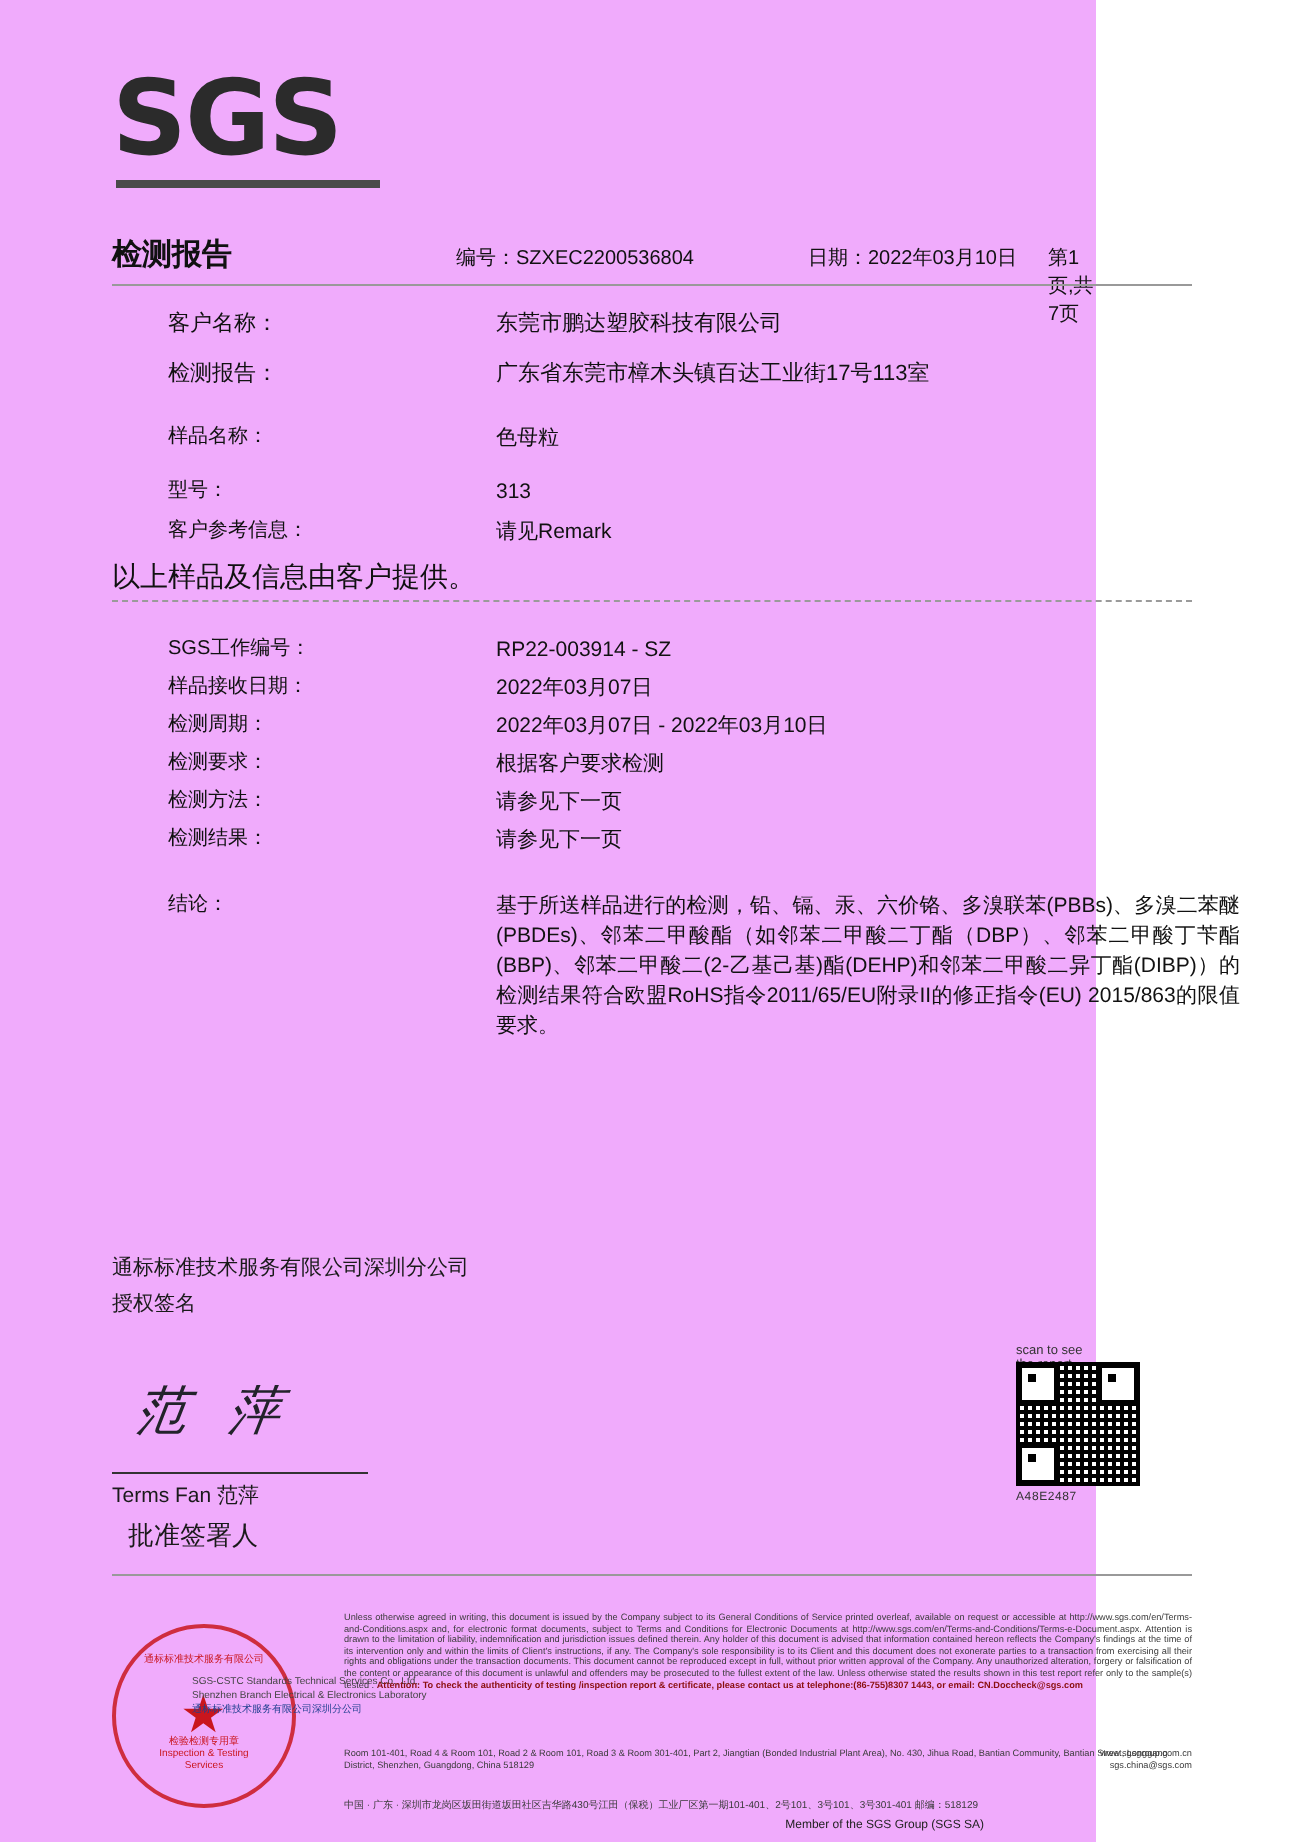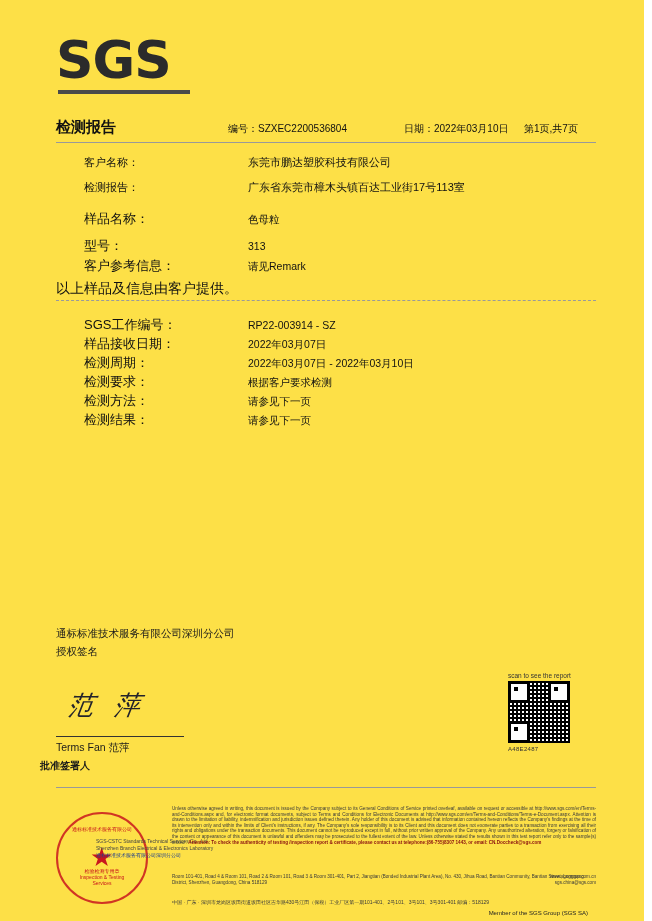--- a/index.html
+++ b/index.html
@@ -11,23 +11,23 @@
     width: 652px;
     height: 921px;
     font-family: "Liberation Sans", sans-serif;
     color: #1a1a1a;
     position: relative;
     overflow: hidden;
   }
   .page {
     position: absolute;
     left: 0; top: 0;
-    width: 644px;
+    width: 548px;
     height: 921px;
-    background: #fde047;
+    background: #f0abfc;
   }
   
   .logo-block {
     position: absolute;
     left: 56px;
     top: 34px;
     width: 200px;
     height: 58px;
   }
   .logo-text {
@@ -101,21 +101,21 @@
     width: 540px;
     font-size: 10.5px;
     color: #111;
     line-height: 14px;
     margin-left: 20px;
   }
   .row .lbl {
     display: inline-block;
     width: 164px;
     vertical-align: top;
-    font-size: 13px;
+    font-size: 10px;
   }
   .row .val {
     display: inline-block;
     width: 370px;
     vertical-align: top;
     font-size: 10.5px;
   }
   .row.big .lbl, .row.big .val { font-size: 11px; }
   .note {
     position: absolute;
@@ -164,24 +164,23 @@
     height: 0;
   }
   .sig-name {
     position: absolute;
     left: 56px;
     top: 741px;
     font-size: 10.5px;
   }
   .sig-role {
     position: absolute;
-    left: 40px;
+    left: 64px;
     top: 759px;
-    font-size: 10px;
-    font-weight: bold;
+    font-size: 13px;
   }
   
   .qr-cap {
     position: absolute;
     left: 508px;
     top: 672px;
     font-size: 6.5px;
     color: #333;
   }
   .qr-box {
@@ -377,20 +376,23 @@
   <div class="row" style="top:394px">
     <span class="lbl">检测方法：</span><span class="val">请参见下一页</span>
   </div>
   <div class="row" style="top:375px">
     <span class="lbl">检测要求：</span><span class="val">根据客户要求检测</span>
   </div>
   <div class="row" style="top:413px">
     <span class="lbl">检测结果：</span><span class="val">请参见下一页</span>
   </div>
 
+  <div class="row" style="top:446px">
+    <span class="lbl">结论：</span><span class="concl-text">基于所送样品进行的检测，铅、镉、汞、六价铬、多溴联苯(PBBs)、多溴二苯醚(PBDEs)、邻苯二甲酸酯（如邻苯二甲酸二丁酯（DBP）、邻苯二甲酸丁苄酯(BBP)、邻苯二甲酸二(2-乙基己基)酯(DEHP)和邻苯二甲酸二异丁酯(DIBP)）的检测结果符合欧盟RoHS指令2011/65/EU附录II的修正指令(EU) 2015/863的限值要求。</span>
+  </div>
 
   <div class="sig-company">通标标准技术服务有限公司深圳分公司</div>
   <div class="sig-auth">授权签名</div>
   <div class="sig-script">范 萍</div>
   <div class="sig-line"></div>
   <div class="sig-name">Terms Fan 范萍</div>
   <div class="sig-role">批准签署人</div>
 
   <div class="qr-cap">scan to see the report</div>
   <div class="qr-box">

